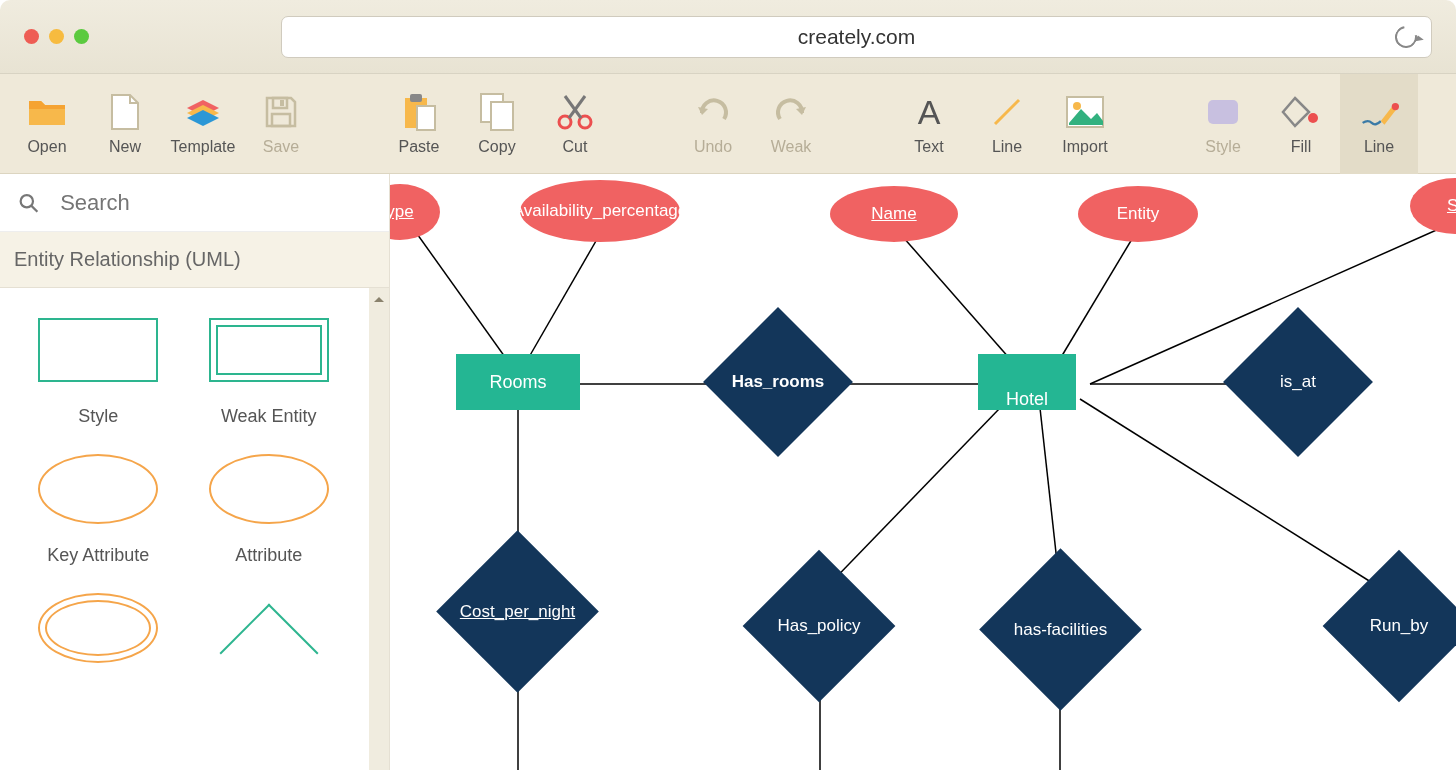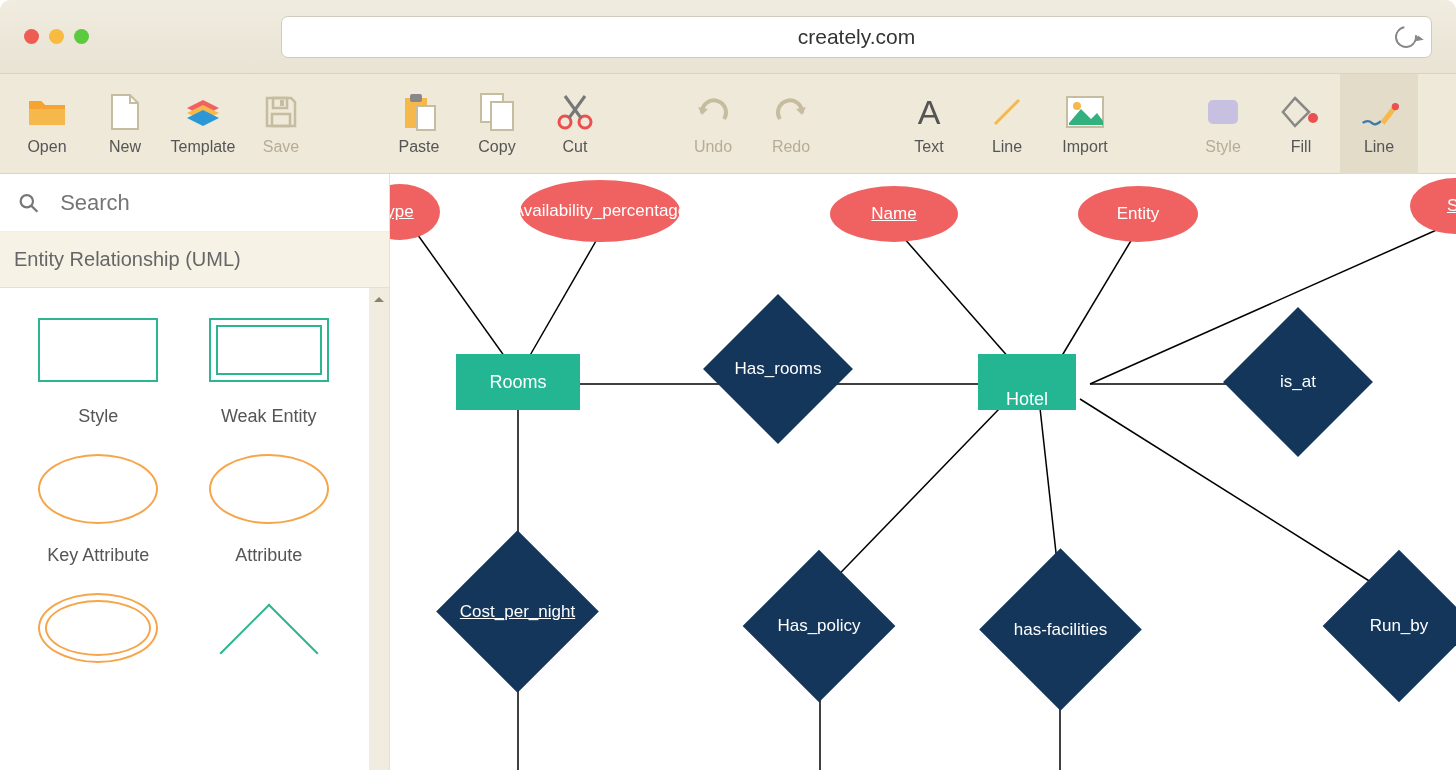--- a/index.html
+++ b/index.html
@@ -150,21 +150,21 @@
     </div>
     <span>Undo</span>
   </div>
   <div class="tool-btn disabled">
     <div class="tool-icon">
       <svg width="38" height="34" viewBox="0 0 38 34">
           <path d="M8 24 A12 12 0 1 1 30 18" fill="none" stroke="#c6bda1" stroke-width="4"></path>
           <path d="M34 12 L30 20 L24 14 Z" fill="#c6bda1"></path>
         </svg>
     </div>
-    <span>Redo</span>
+    <span>Weak</span>
   </div>
   <div class="tool-sep wide"></div>
   <div class="tool-btn">
     <div class="tool-icon">
       <svg width="36" height="36" viewBox="0 0 36 36">
           <text x="18" y="30" text-anchor="middle" font-size="34" font-family="Georgia,serif" fill="#555">A</text>
         </svg>
     </div>
     <span>Text</span>
   </div>
@@ -306,21 +306,21 @@
         <span>St</span>
       </div>
 
     <div class="entity-box" style="left:66px; top:180px; width:124px; height:56px;">
         <span>Rooms</span>
       </div>
     <div class="entity-box" style="left:588px; top:180px; width:98px; height:56px;align-items:flex-end;">
         <span>Hotel</span>
       </div>
 
-    <div class="rel-diamond" style="left:335px; top:142px; width:106px; height:106px;">
+    <div class="rel-diamond" style="left:335px; top:155px; width:106px; height:106px;font-weight:bold;">
         <span>Has_rooms</span>
       </div>
     <div class="rel-diamond" style="left:855px; top:155px; width:106px; height:106px;">
         <span>is_at</span>
       </div>
     <div class="rel-diamond" style="left:70px; top:380px; width:115px; height:115px;text-decoration:underline;">
         <span>Cost_per_night</span>
       </div>
     <div class="rel-diamond" style="left:375px; top:398px; width:108px; height:108px;">
         <span>Has_policy</span>

